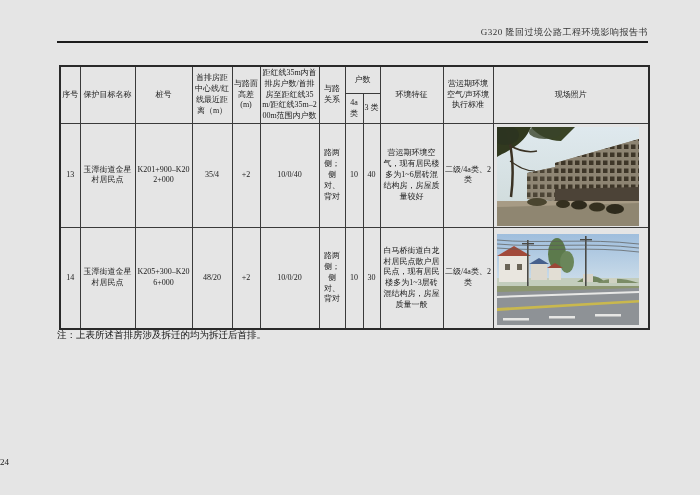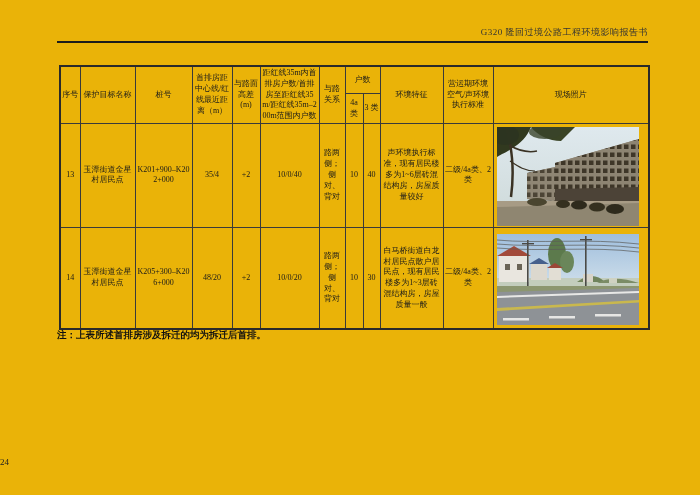--- a/index.html
+++ b/index.html
@@ -1,19 +1,19 @@
 <!DOCTYPE html>
 <html><head>
 <meta charset="utf-8">
 <style>
   html,body{margin:0;padding:0;background:#ffffff;}
   .page{
     position:relative;
     width:700px;height:495px;
-    background:#eab308;
+    background:#e5e5e5;
     font-family:"Liberation Serif","DejaVu Serif",serif;
     color:#1a1a1a;
     overflow:hidden;
   }
   .running-head{
     position:absolute;
     top:26px;right:52px;
     font-size:9px;
     letter-spacing:0.5px;
     color:#333;
@@ -54,21 +54,21 @@
     width:142px;
     background:#cfd8dd;
   }
   .photo svg{display:block;width:100%;height:100%;}
   .ph13{height:99px;}
   .ph14{height:91px;margin-top:2px;}
   .note{
     position:absolute;
     top:329px;left:57px;
     font-size:9.5px;
-    font-weight:bold;
+    font-weight:normal;
     color:#111;
   }
   .page-num{
     position:absolute;
     top:457px;left:0;
     width:100%;
     font-size:9px;
     color:#222;
   }
 </style>
@@ -117,21 +117,21 @@
     <tr class="r13">
       <td>13</td>
       <td>玉潭街道金星村居民点</td>
       <td>K201+900–K202+000</td>
       <td>35/4</td>
       <td>+2</td>
       <td>10/0/40</td>
       <td>路两侧；侧对、背对</td>
       <td>10</td>
       <td>40</td>
-      <td>声环境执行标准，现有居民楼多为1~6层砖混结构房，房屋质量较好</td>
+      <td>营运期环境空气，现有居民楼多为1~6层砖混结构房，房屋质量较好</td>
       <td>二级/4a类、2类</td>
       <td class="photo-cell">
         <div class="photo ph13">
           <svg viewBox="0 0 142 99" preserveAspectRatio="none">
             <defs>
               <linearGradient id="sky1" x1="0" y1="0" x2="0" y2="1">
                 <stop offset="0" stop-color="#dfe9ee"></stop>
                     <stop offset="1" stop-color="#cdd9d8"></stop>
               </linearGradient>
               <pattern id="win" width="7" height="8" patternUnits="userSpaceOnUse">

